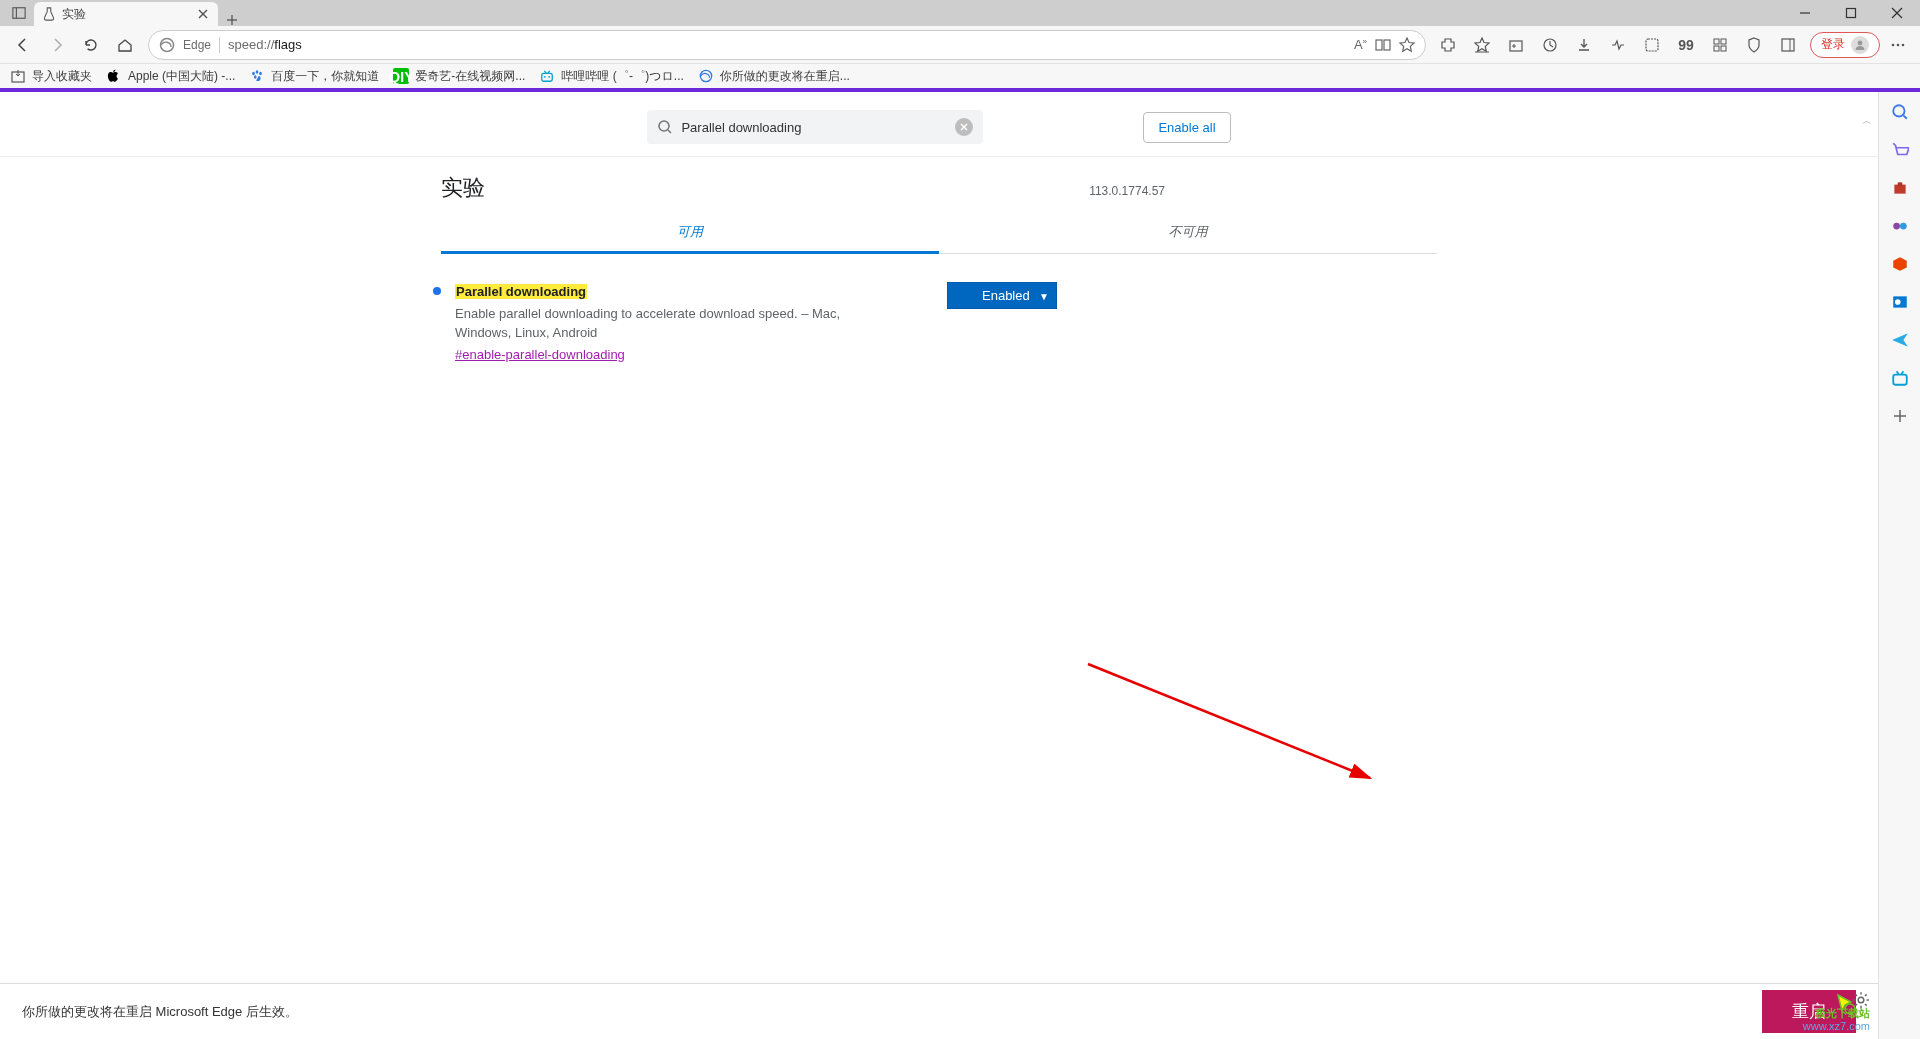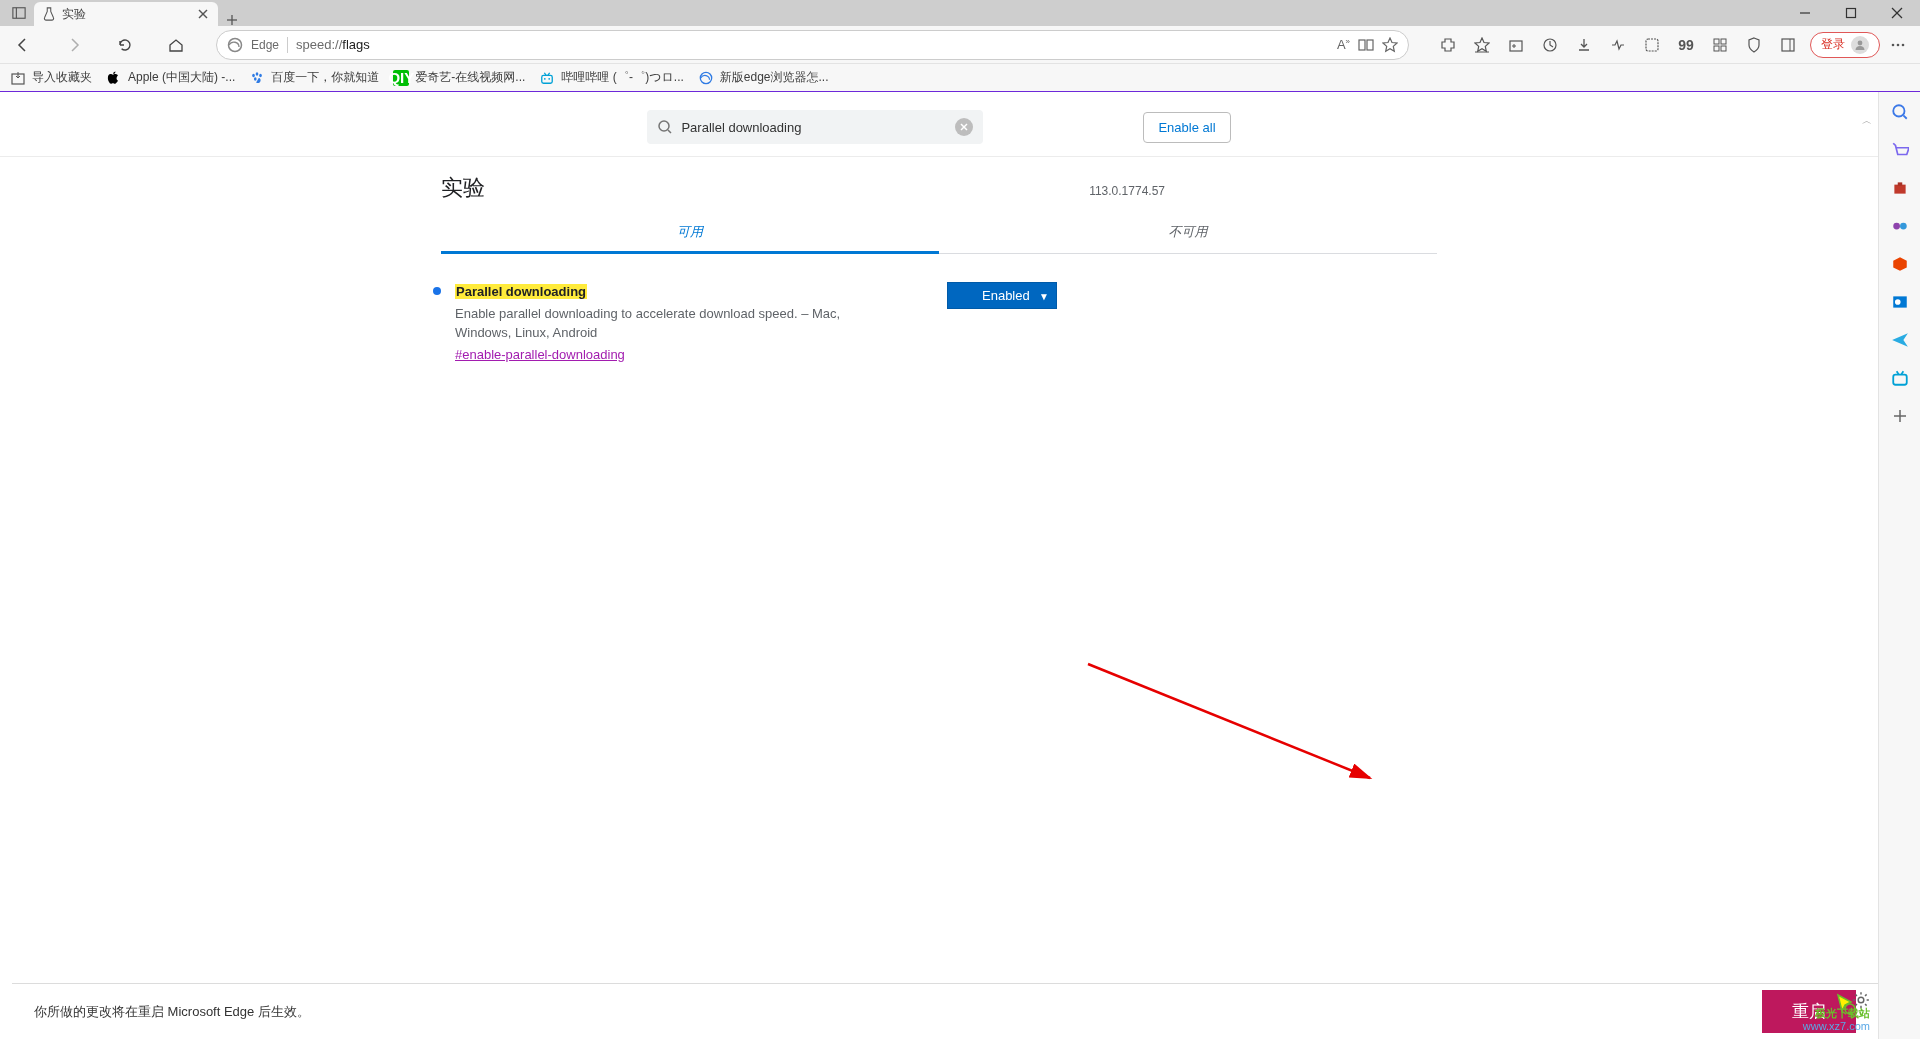--- a/index.html
+++ b/index.html
@@ -10,34 +10,34 @@
   .titlebar-left { display: flex; align-items: center; padding-left: 8px; gap: 4px; }
   .tab-strip { display: flex; align-items: flex-end; height: 100%; margin-left: 4px; }
   .browser-tab { background: #f7f7f7; border-radius: 6px 6px 0 0; height: 24px; min-width: 184px; display: flex; align-items: center; padding: 0 8px; gap: 6px; font-size: 12px; color: #444; margin-top: 2px; }
   .tab-close { width: 14px; height: 14px; display: flex; align-items: center; justify-content: center; color: #666; margin-left: auto; cursor: pointer; }
   .new-tab-btn { width: 28px; display: flex; align-items: center; justify-content: center; color: #555; cursor: pointer; }
   .titlebar-spacer { flex: 1; }
   .window-controls { display: flex; }
   .win-btn { width: 46px; display: flex; align-items: center; justify-content: center; color: #333; }
   
   
-  .toolbar { height: 38px; background: #f7f7f7; display: flex; align-items: center; padding: 0 6px; border-bottom: 1px solid #e3e3e3; gap: 17px; }
+  .toolbar { height: 38px; background: #f7f7f7; display: flex; align-items: center; padding: 0 6px; border-bottom: 1px solid #e3e3e3; }
   .tool-icon { width: 34px; height: 30px; display: flex; align-items: center; justify-content: center; color: #555; border-radius: 4px; }
   .address-bar { flex: 1; margin: 0 6px; height: 30px; background: #fff; border: 1px solid #ccc; border-radius: 15px; display: flex; align-items: center; padding: 0 10px; gap: 8px; }
   .addr-seg { font-size: 12px; color: #6b6b6b; }
   .addr-sep { width: 1px; height: 16px; background: #ccc; }
   .addr-url { flex: 1; font-size: 13px; color: #6b6b6b; }
   .addr-url .strong { color: #202020; }
   .toolbar-right { display: flex; align-items: center; gap: 2px; }
   .toolbar-right .tool-icon { width: 32px; }
   .login-btn { border: 1px solid #e05757; background: #fff; color: #d93025; border-radius: 15px; padding: 3px 10px; font-size: 12px; display: flex; align-items: center; gap: 6px; margin-left: 4px; }
   .avatar-circle { width: 18px; height: 18px; border-radius: 50%; background: #ddd; display: flex; align-items: center; justify-content: center; color: #888; }
   
   
-  .bookmarks-bar { height: 28px; background: #f7f7f7; display: flex; align-items: center; padding: 0 10px; gap: 14px; border-bottom: 1px solid #6d28d9; font-size: 12px; }
+  .bookmarks-bar { height: 28px; background: #f7f7f7; display: flex; align-items: center; padding: 0 10px; gap: 14px; border-bottom: 4px solid #6d28d9; font-size: 12px; }
   .bookmark-item { display: flex; align-items: center; gap: 6px; color: #3c3c3c; white-space: nowrap; }
   .bk-favicon { width: 16px; height: 16px; border-radius: 2px; display: flex; align-items: center; justify-content: center; font-size: 10px; }
   
   
   .content-wrap { display: flex; height: calc(1039px - 26px - 38px - 28px); }
   .main-area { flex: 1; position: relative; overflow: hidden; }
   .right-sidebar { width: 42px; background: #f7f7f7; border-left: 1px solid #e3e3e3; display: flex; flex-direction: column; align-items: center; padding-top: 10px; gap: 18px; }
   .side-icn { width: 20px; height: 20px; display: flex; align-items: center; justify-content: center; }
   
   
@@ -62,21 +62,21 @@
   .flag-text { flex: 1; font-size: 13px; color: #5f6368; line-height: 1.5; max-width: 420px; }
   .flag-name { background: #ffeb3b; color: #202124; font-weight: 600; padding: 0 1px; }
   .flag-desc { margin-top: 2px; }
   .flag-hash { color: #a21caf; text-decoration: underline; margin-top: 2px; display: inline-block; }
   .flag-select-wrap { margin-left: 10px; }
   .flag-select { background: #0067c0; border: 1px solid #005aa8; color: #fff; font-size: 13px; padding: 5px 26px 5px 34px; appearance: none; -webkit-appearance: none; position: relative; }
   .select-wrap { position: relative; padding-left: 48px; }
   .select-arrow { position: absolute; right: 8px; top: 50%; transform: translateY(-50%); color: #fff; pointer-events: none; font-size: 10px; }
   
   
-  .restart-banner { position: absolute; left: 12px; right: 42px; bottom: 0; height: 56px; border-top: 1px solid #dcdcdc; background: #fff; display: flex; align-items: center; padding: 0 22px; justify-content: space-between; font-size: 13px; color: #333; }
+  .restart-banner { position: absolute; left: 0; right: 42px; bottom: 0; height: 56px; border-top: 1px solid #dcdcdc; background: #fff; display: flex; align-items: center; padding: 0 22px; justify-content: space-between; font-size: 13px; color: #333; }
   .restart-btn { background: #be185d; color: #fff; border: none; padding: 10px 30px; font-size: 17px; }
   
   
   .arrow-overlay { position: absolute; pointer-events: none; }
   
   .watermark { position: absolute; right: 50px; bottom: 6px; font-size: 11px; text-align: right; line-height: 1.2; }
   .watermark .l1 { color: #6abf2a; font-weight: 600; }
   .watermark .l2 { color: #5aa8e6; }
   .cursor-ann { position: absolute; right: 60px; bottom: 20px; }
   .settings-gear { position: absolute; right: 50px; bottom: 30px; color: #666; }
@@ -307,21 +307,21 @@
     </span>
     <span>哔哩哔哩 (゜-゜)つロ...</span>
   </div>
   <div class="bookmark-item">
     <span class="bk-favicon">
         <svg width="14" height="14" viewBox="0 0 16 16">
           <circle cx="8" cy="8" r="6.5" fill="none" stroke="#2f7be4" stroke-width="1.5"></circle>
           <path d="M2 8c3-5 10-3 10 2" fill="none" stroke="#2f7be4" stroke-width="1.3"></path>
         </svg>
       </span>
-    <span>新版edge浏览器怎...</span>
+    <span>你所做的更改将在重启...</span>
   </div>
 </div>
 
 <div class="content-wrap">
   <div class="main-area">
 
     <div class="flags-header">
       <div class="search-box">
         <span>
             <svg width="16" height="16" viewBox="0 0 16 16">

